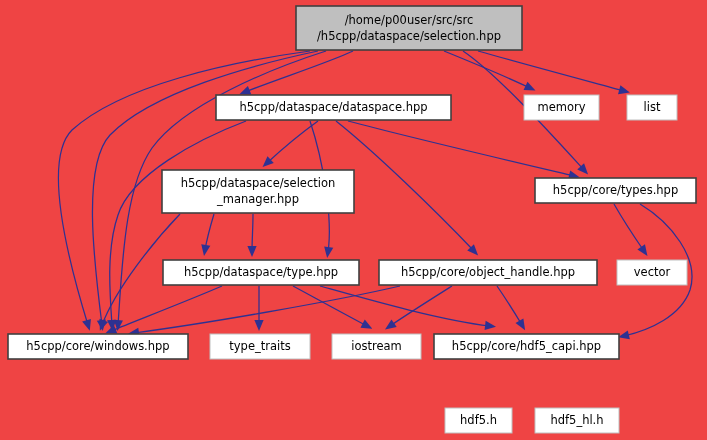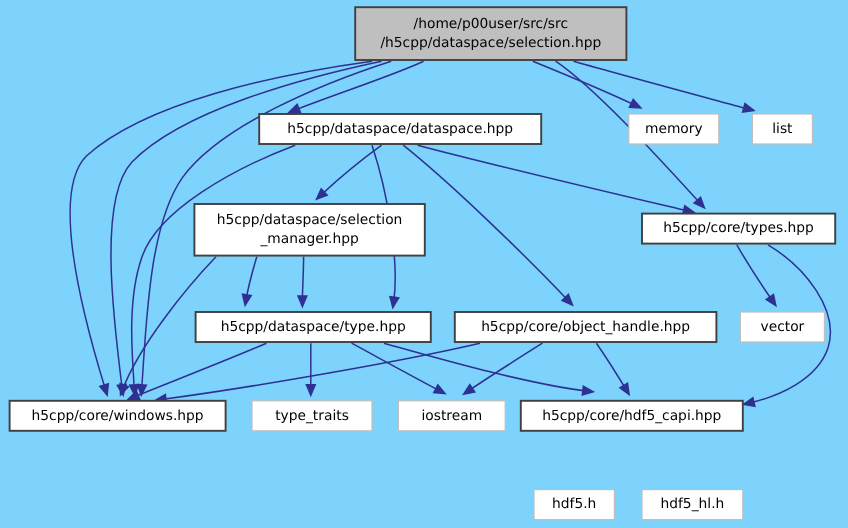--- a/index.html
+++ b/index.html
@@ -4,21 +4,21 @@
 <style>
   html, body {
     margin: 0;
     padding: 0;
     background: #ffffff;
   }
   #graph-root {
     position: relative;
     width: 707px;
     height: 440px;
-    background: #7dd3fc;
+    background: #ef4444;
     font-family: "DejaVu Sans", sans-serif;
     overflow: hidden;
   }
   svg#graph-svg {
     position: absolute;
     left: 0;
     top: 0;
     width: 707px;
     height: 440px;
     display: block;

